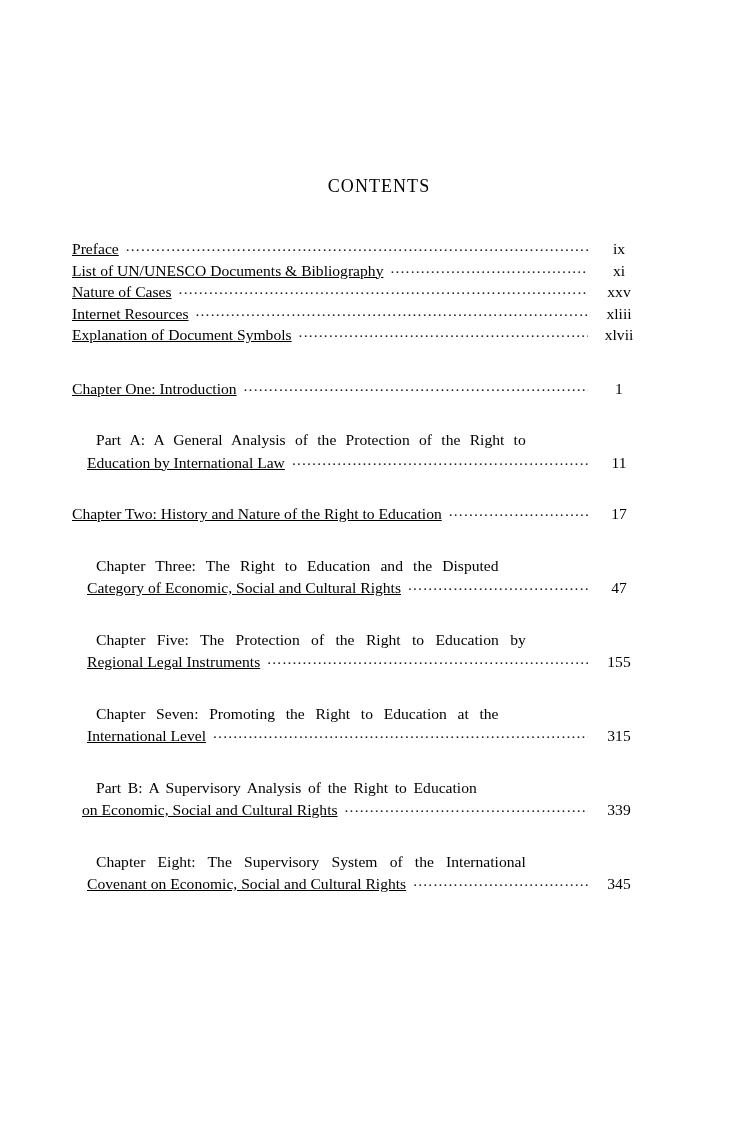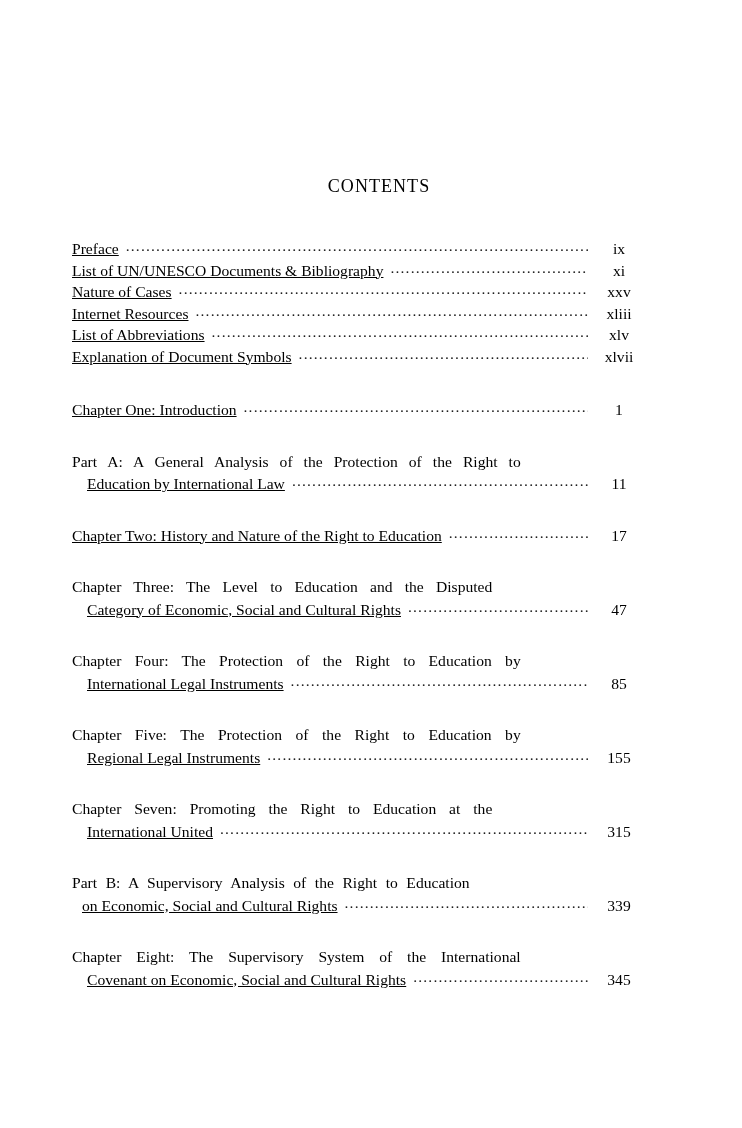--- a/index.html
+++ b/index.html
@@ -103,20 +103,21 @@
     font-size: 15.6px;
     white-space: pre;
     padding-left: 10px;
   }
   
   .row .pageno { min-width: 42px; }
 
   
   .line.just {
     white-space: normal;
+    margin-left: 24px;
   }
   .line.just .j {
     display: inline-block;
     width: 100%;
     text-align: justify;
     text-align-last: justify;
     white-space: pre-wrap;
     font-size: 15.6px;
   }
   .line.just.w-84  .j { width: 79%; }
@@ -159,27 +160,20 @@
       </div>
 
       <div class="line ind-0">
         <div class="row">
           <span class="txt">Internet Resources</span>
           <span class="leader"></span>
           <span class="pageno">xliii</span>
         </div>
       </div>
 
-      <div class="line ind-0">
-        <div class="row">
-          <span class="txt">List of Abbreviations</span>
-          <span class="leader"></span>
-          <span class="pageno">xlv</span>
-        </div>
-      </div>
 
       <div class="line ind-0">
         <div class="row">
           <span class="txt">Explanation of Document Symbols</span>
           <span class="leader"></span>
           <span class="pageno">xlvii</span>
         </div>
       </div>
     </div>
 
@@ -211,43 +205,31 @@
         <div class="row">
           <span class="txt">Chapter Two: History and Nature of the Right to Education</span>
           <span class="leader"></span>
           <span class="pageno">17</span>
         </div>
       </div>
     </div>
 
     <div class="entry-group">
       <div class="line just w-78 ind-0">
-        <span class="j">Chapter Three: The Level to Education and the Disputed</span>
+        <span class="j">Chapter Three: The Right to Education and the Disputed</span>
       </div>
       <div class="line ind-1">
         <div class="row">
           <span class="txt">Category of Economic, Social and Cultural Rights</span>
           <span class="leader"></span>
           <span class="pageno">47</span>
         </div>
       </div>
     </div>
 
-    <div class="entry-group">
-      <div class="line just w-84 ind-0">
-        <span class="j">Chapter Four: The Protection of the Right to Education by</span>
-      </div>
-      <div class="line ind-1">
-        <div class="row">
-          <span class="txt">International Legal Instruments</span>
-          <span class="leader"></span>
-          <span class="pageno">85</span>
-        </div>
-      </div>
-    </div>
 
     <div class="entry-group">
       <div class="line just w-84 ind-0">
         <span class="j">Chapter Five: The Protection of the Right to Education by</span>
       </div>
       <div class="line ind-1">
         <div class="row">
           <span class="txt">Regional Legal Instruments</span>
           <span class="leader"></span>
           <span class="pageno">155</span>
@@ -255,21 +237,21 @@
       </div>
     </div>
 
 
     <div class="entry-group">
       <div class="line just w-78 ind-0">
         <span class="j">Chapter Seven: Promoting the Right to Education at the</span>
       </div>
       <div class="line ind-1">
         <div class="row">
-          <span class="txt">International United</span>
+          <span class="txt">International Level</span>
           <span class="leader"></span>
           <span class="pageno">315</span>
         </div>
       </div>
     </div>
 
     <div class="entry-group">
       <div class="line just w-74 ind-0">
         <span class="j">Part B: A Supervisory Analysis of the Right to Education</span>
       </div>

